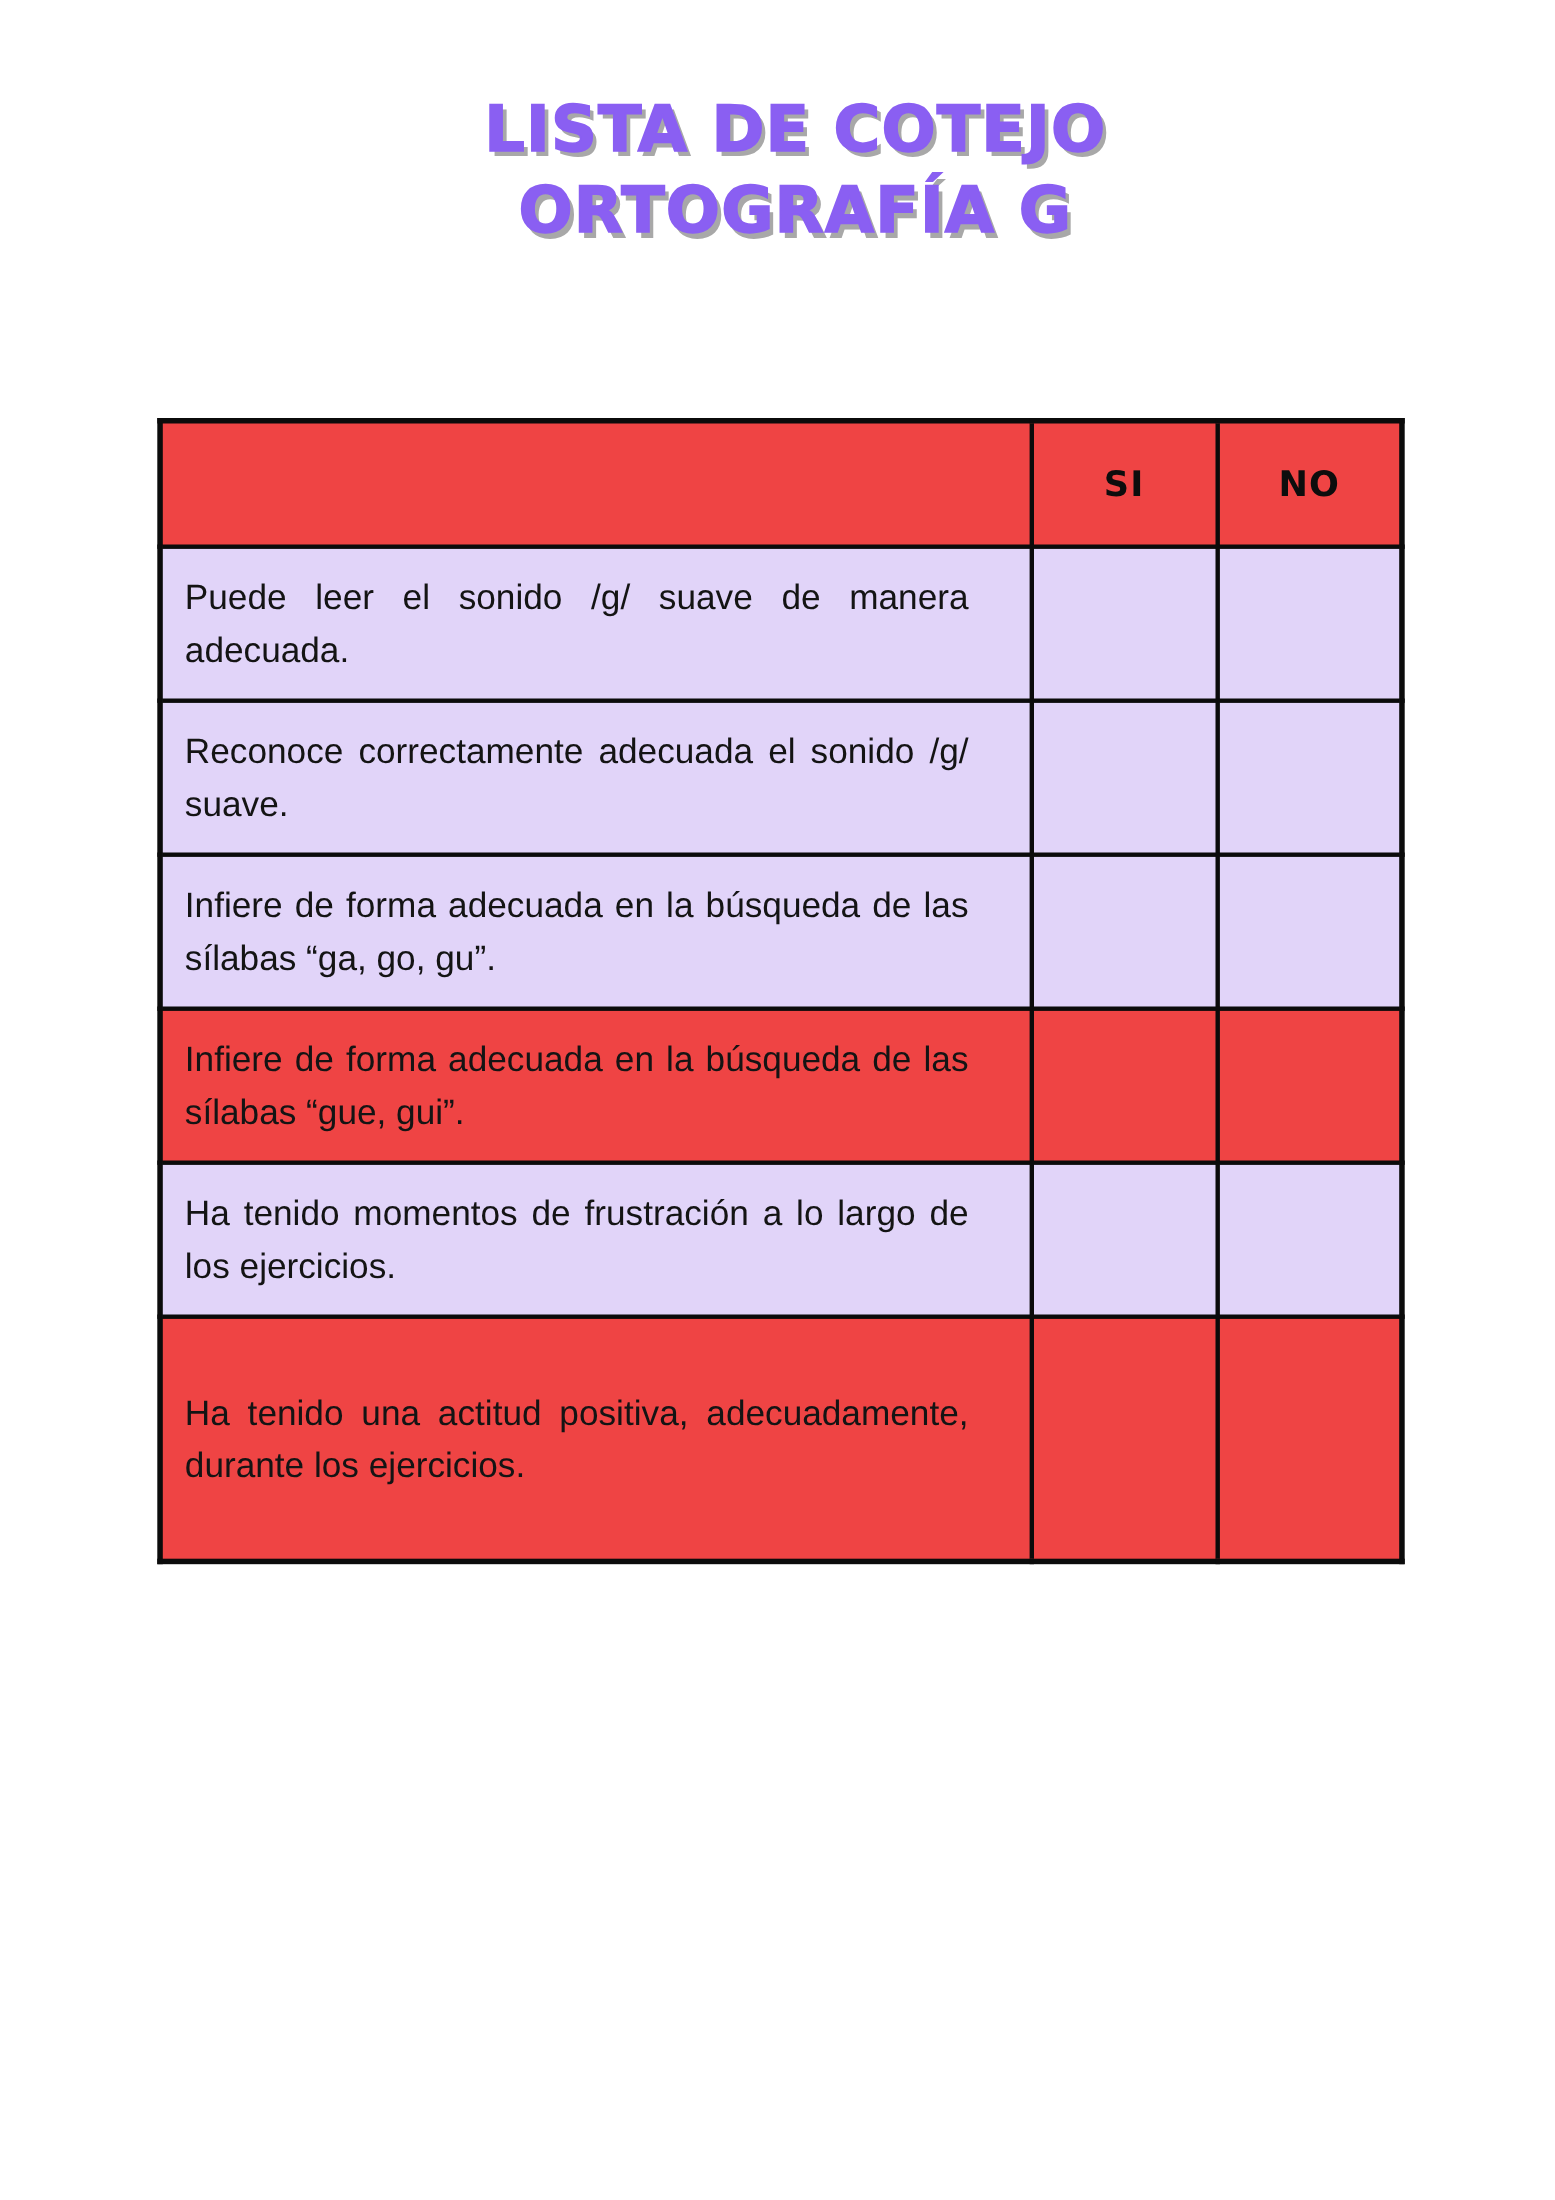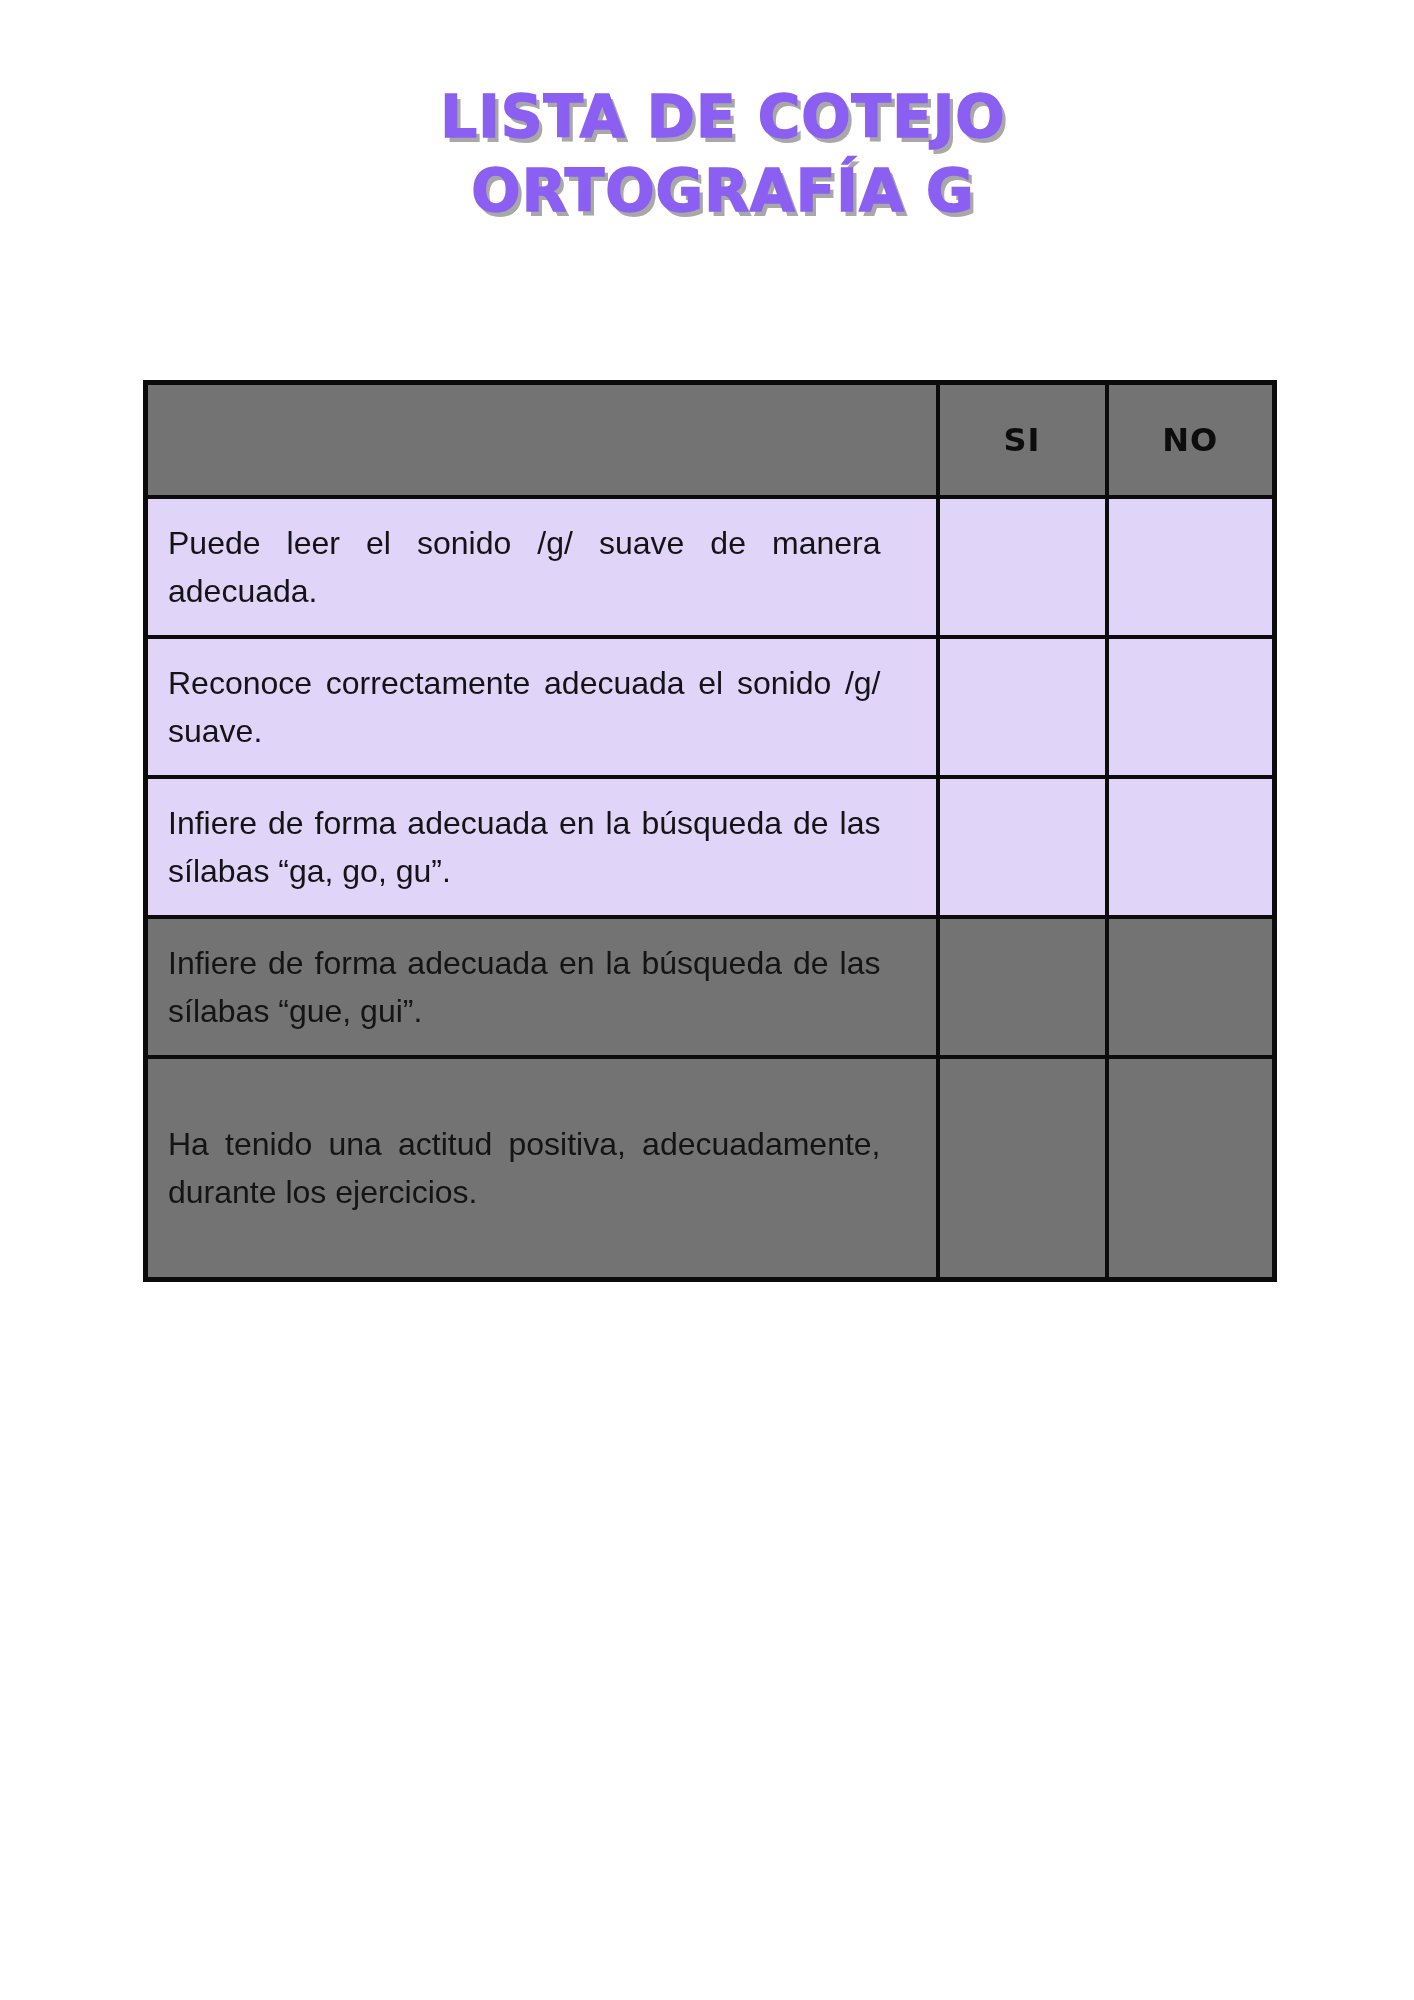--- a/index.html
+++ b/index.html
@@ -44,21 +44,21 @@
     border-collapse: collapse;
     table-layout: fixed;
     border: 5px solid var(--border-black, #0b0b0b);
     font-size: 32px;
     line-height: 48px;
   }
   table.checklist th,
   table.checklist td {
     border: 4px solid var(--border-black, #0b0b0b);
     vertical-align: middle;
-    background: #737373;
+    background: #ef4444;
   }
   thead th {
     height: 108px;
     font-family: "DejaVu Sans", sans-serif;
     font-weight: bold;
     font-size: 32px;
     letter-spacing: 1px;
     text-align: center;
     color: #0d0d0d;
   }
@@ -124,20 +124,25 @@
         <tr class="shaded">
       <td class="desc">Infiere de forma adecuada en la búsqueda de las sílabas “ga, go, gu”.</td>
       <td class="check"></td>
       <td class="check"></td>
     </tr>
         <tr>
       <td class="desc">Infiere de forma adecuada en la búsqueda de las sílabas “gue, gui”.</td>
       <td class="check"></td>
       <td class="check"></td>
     </tr>
+        <tr class="shaded">
+      <td class="desc">Ha tenido momentos de frustración a lo largo de los ejercicios.</td>
+      <td class="check"></td>
+      <td class="check"></td>
+    </tr>
         <tr>
       <td class="desc">Ha tenido una actitud positiva, adecuadamente, durante los ejercicios.</td>
       <td class="check"></td>
       <td class="check"></td>
     </tr>
       </tbody>
   </table>
 
 
 </div>

